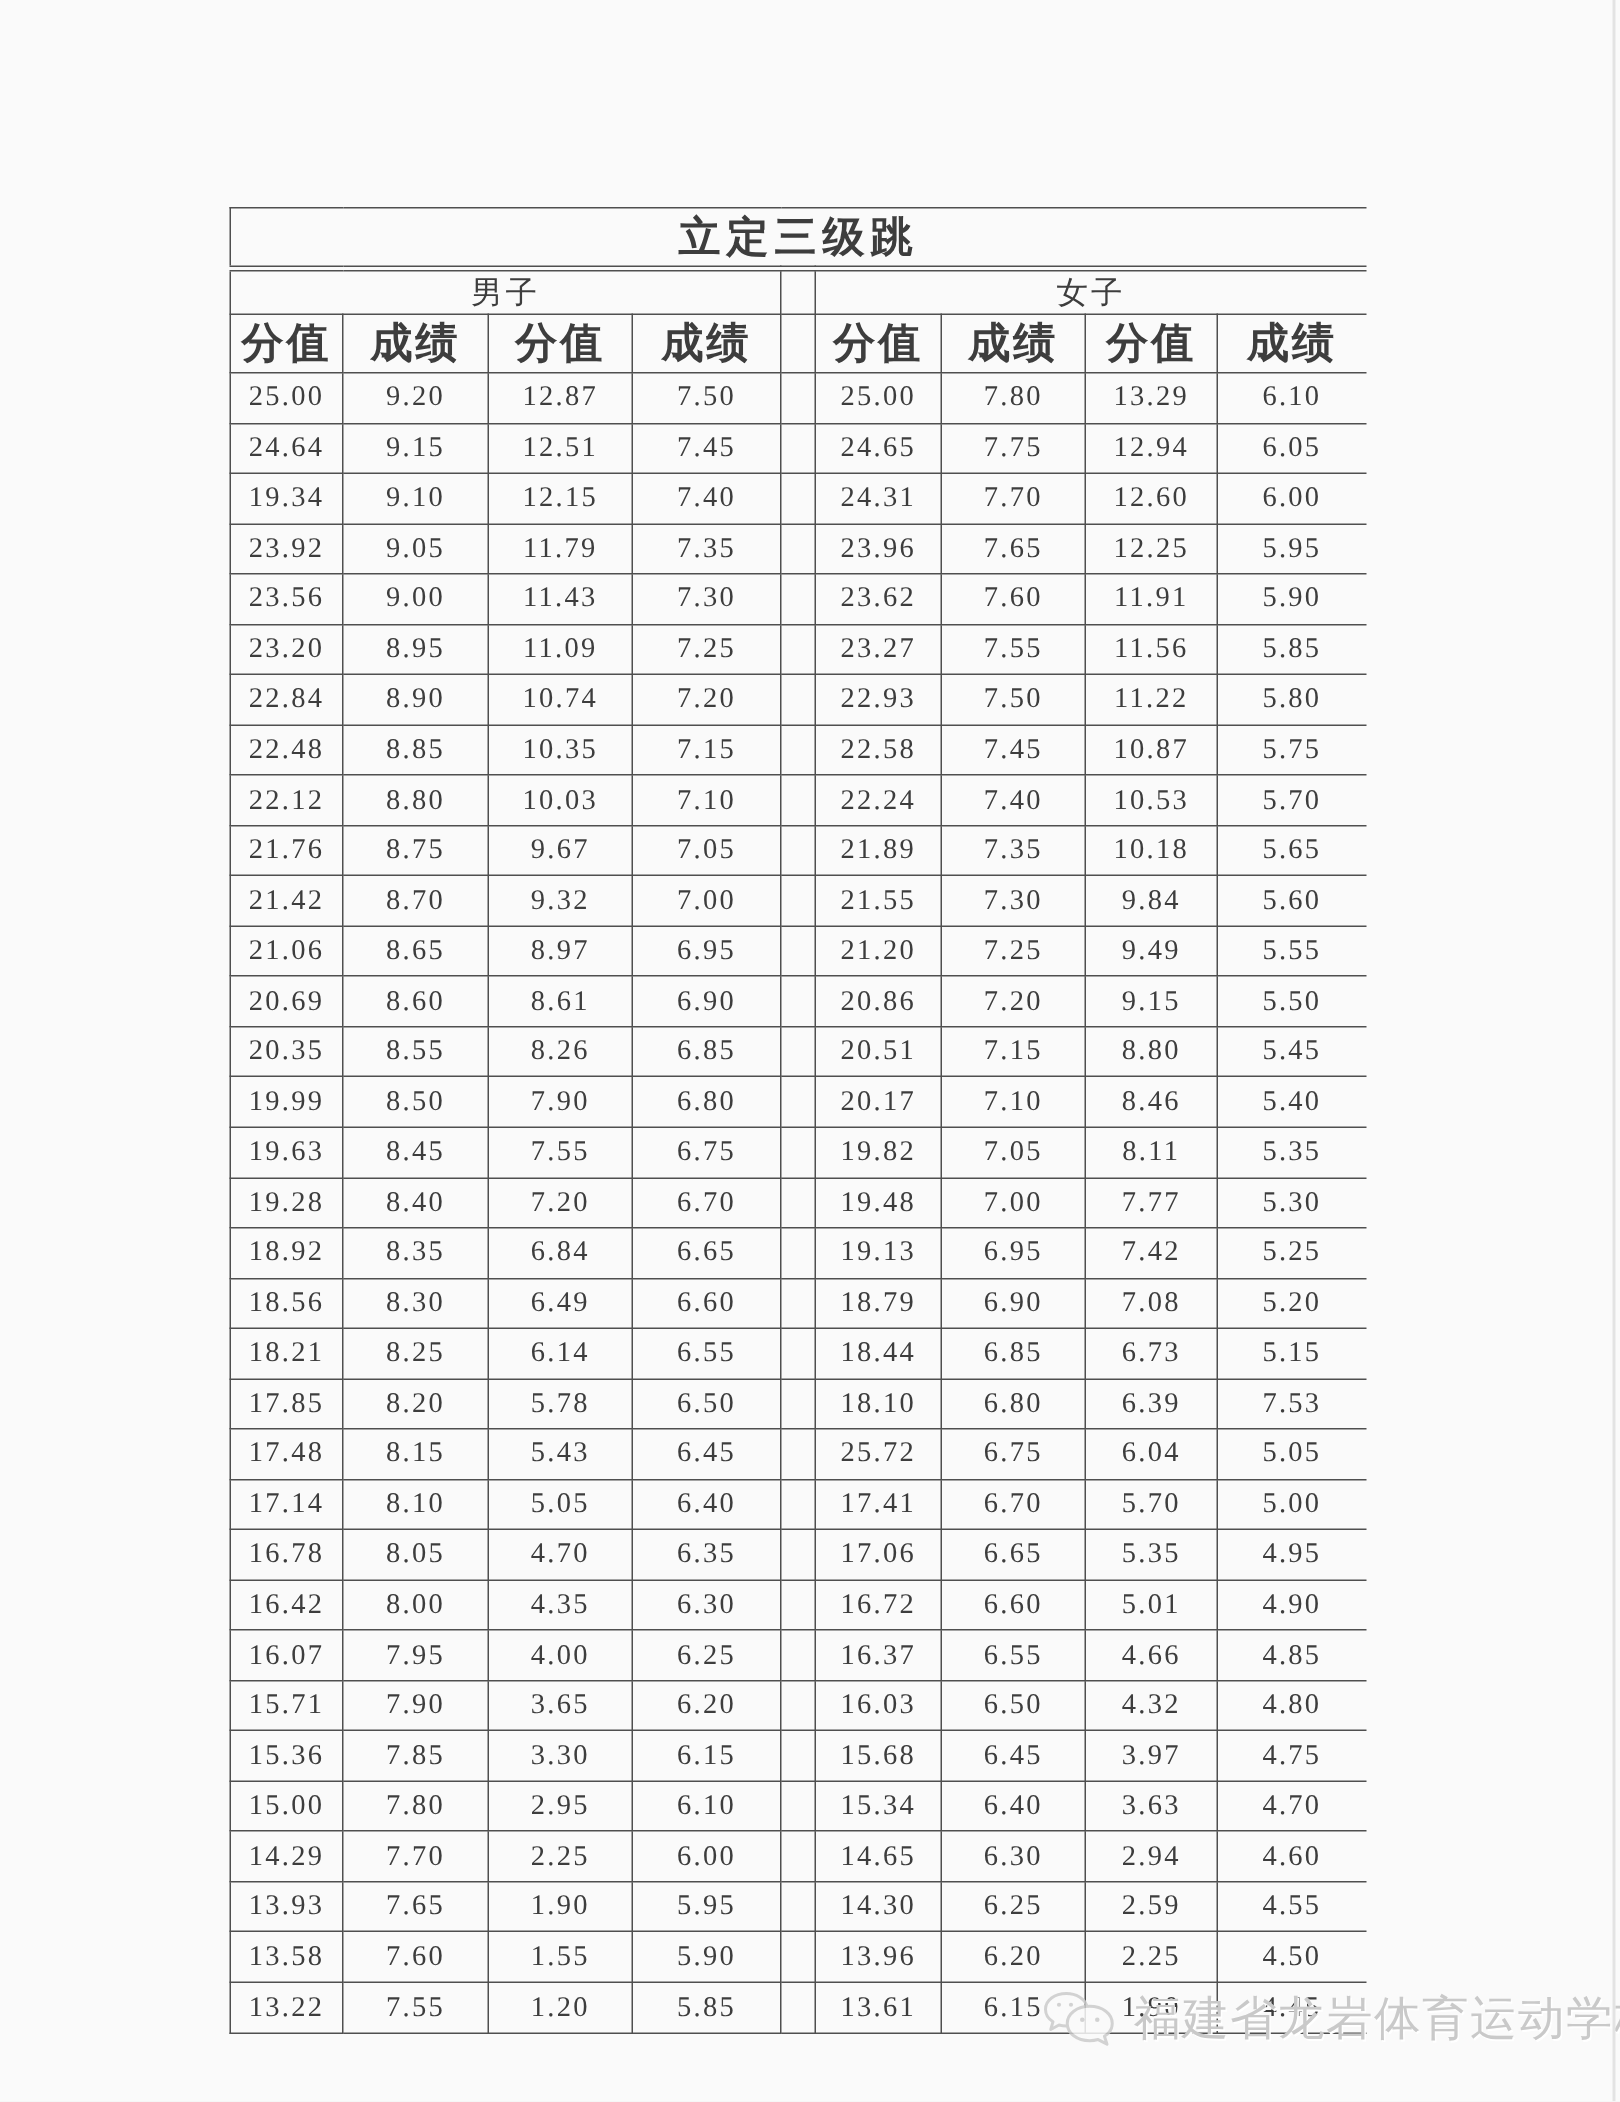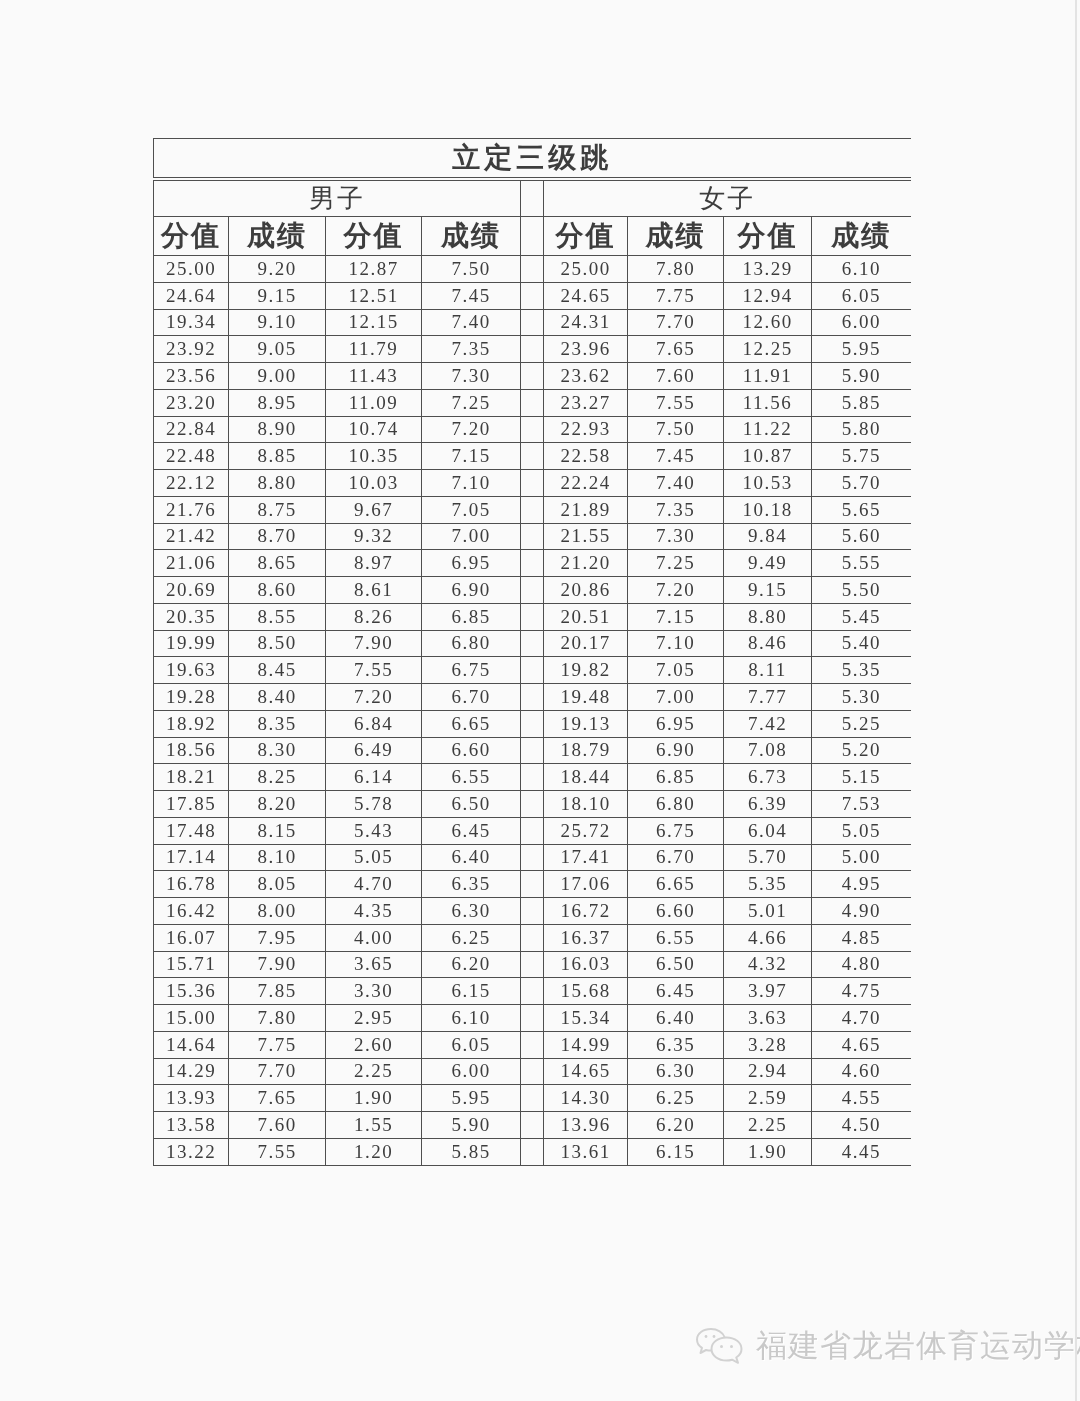--- a/index.html
+++ b/index.html
@@ -22,21 +22,21 @@
     top: 0;
     width: 2px;
     height: 100%;
     background: #e3e3e3;
   }
   table.score-table {
     position: absolute;
     left: 153px;
     top: 138px;
     width: 757px;
-    height: 1028px;
+    height: 1218px;
     border-collapse: collapse;
     table-layout: fixed;
     color: #3d3d3d;
   }
   .score-table td {
     border: 1px solid #4f4f4f;
     text-align: center;
     vertical-align: middle;
     padding: 0;
     font-size: 19px;
@@ -45,21 +45,21 @@
   }
   .score-table td.no-r { border-right: none; }
   tr.title-row { height: 36px; }
   tr.title-row td {
     font-size: 28px;
     font-weight: 600;
     letter-spacing: 4px;
     border-bottom: 4px double #4f4f4f;
   }
   tr.gender-row { height: 27px; }
-  tr.gender-row td { font-size: 26px; letter-spacing: 2px; }
+  tr.gender-row td { font-size: 21px; letter-spacing: 2px; }
   tr.header-row { height: 28px; }
   tr.header-row td { font-size: 28px; font-weight: 700; letter-spacing: 2px; }
   .watermark {
     position: absolute;
     left: 690px;
     top: 1320px;
     display: flex;
     align-items: center;
     gap: 8px;
   }
@@ -423,31 +423,20 @@
           <td>7.80</td>
           <td>2.95</td>
           <td>6.10</td>
           <td></td>
           <td>15.34</td>
           <td>6.40</td>
           <td>3.63</td>
           <td class="no-r">4.70</td>
         </tr>
         <tr>
-          <td>14.64</td>
-          <td>7.75</td>
-          <td>2.60</td>
-          <td>6.05</td>
-          <td></td>
-          <td>14.99</td>
-          <td>6.35</td>
-          <td>3.28</td>
-          <td class="no-r">4.65</td>
-        </tr>
-        <tr>
           <td>14.29</td>
           <td>7.70</td>
           <td>2.25</td>
           <td>6.00</td>
           <td></td>
           <td>14.65</td>
           <td>6.30</td>
           <td>2.94</td>
           <td class="no-r">4.60</td>
         </tr>

